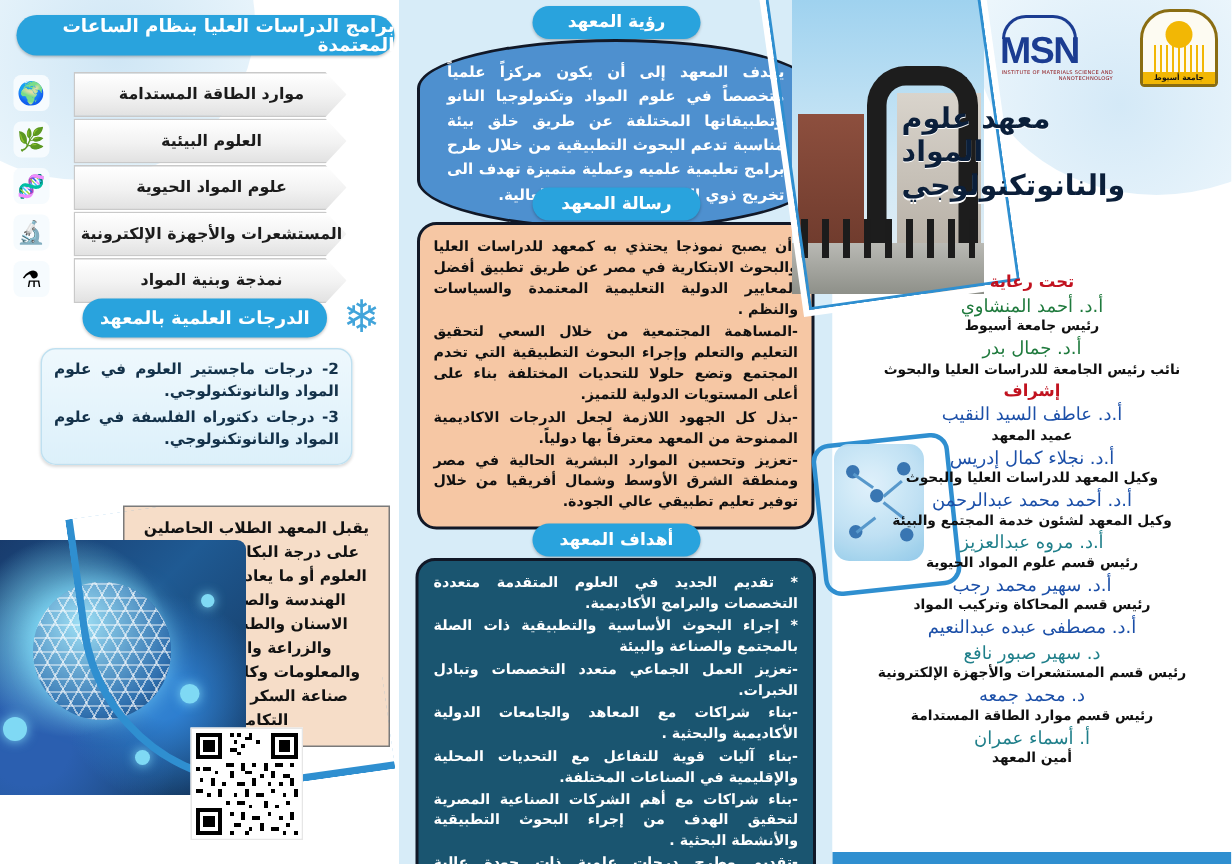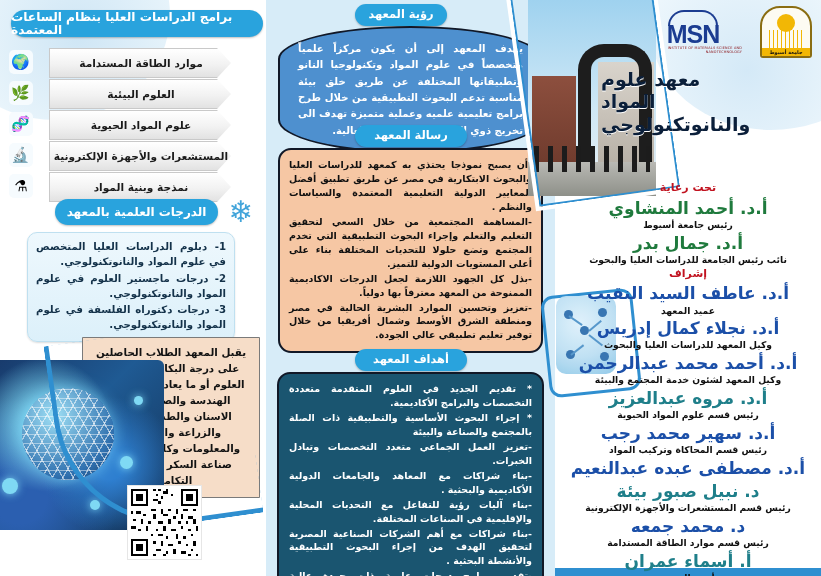--- a/index.html
+++ b/index.html
@@ -19,21 +19,21 @@
   
   .sweep{position:absolute;pointer-events:none;}
   .sweep-tl{left:-60px;top:-90px;width:230px;height:210px;border-radius:50%;
             background:radial-gradient(circle at 60% 60%,#cfe6f5 0%,#e8f4fb 55%,rgba(255,255,255,0) 72%);}
   .sweep-rt{right:-70px;top:-70px;width:240px;height:200px;border-radius:50%;
             background:radial-gradient(circle at 40% 70%,#d4e9f7 0%,#ecf6fc 55%,rgba(255,255,255,0) 73%);}
 
   
   .banner{
     background:#29a3dd;color:#ffffff;border-radius:14px;
-    text-align:left;font-weight:bold;
+    text-align:right;font-weight:bold;
     box-shadow:0 1px 2px rgba(0,0,0,.25);
     display:flex;align-items:center;justify-content:center;
     line-height:1.05;
   }
 
   
   .lc-banner{
     position:absolute;left:11px;top:10px;width:252px;height:27px;font-size:12.2px;
     border-radius:14px;
   }
@@ -178,21 +178,21 @@
   .asu-label{position:relative;font-size:5px;font-weight:bold;color:#111;background:#f2b705;width:100%;text-align:center;padding:1px 0;}
 
   .inst-title{
     position:absolute;right:10px;top:68px;width:210px;text-align:left;
     font-size:19px;font-weight:bold;color:#0b1f3a;line-height:1.18;
     text-shadow:0 1px 0 #ffffff;
   }
 
   .people{position:absolute;right:4px;top:180px;width:258px;text-align:center;}
   .p-head{font-size:11px;font-weight:bold;color:#c1121f;line-height:1.35;margin-top:1px;}
-  .p-name{font-size:17px;font-weight:bold;line-height:1.3;margin-top:1px;}
+  .p-name{font-size:12px;font-weight:normal;line-height:1.3;margin-top:1px;}
   .p-name.green{color:#1f7a3d;}
   .p-name.blue{color:#1b4fa8;}
   .p-name.teal{color:#1f7f8a;}
   .p-role{font-size:9.2px;font-weight:bold;color:#101010;line-height:1.28;}
 
   .mol-deco{
     position:absolute;left:556px;top:296px;width:60px;height:78px;
     border-radius:10px;overflow:hidden;opacity:.95;
     background:radial-gradient(circle at 40% 35%,#dff1fb 0%,#bcdff3 55%,#8cc7e8 100%);
   }
@@ -234,21 +234,20 @@
       <div class="prog-row">
         <div class="prog-icon">⚗</div>
         <div class="prog-chip">نمذجة وبنية المواد</div>
       </div>
     </div>
 
     <div class="banner lc-banner2">الدرجات العلمية بالمعهد</div>
     <div class="snowflake-deco">❄</div>
 
     <div class="degrees-box">
-      <p>1- دبلوم الدراسات العليا المتخصص في علوم المواد والنانوتكنولوجي.</p>
       <p>2- درجات ماجستير العلوم في علوم المواد والنانوتكنولوجي.</p>
       <p>3- درجات دكتوراه الفلسفة في علوم المواد والنانوتكنولوجي.</p>
     </div>
 
     <div class="admission-box">
       <p>يقبل المعهد الطلاب الحاصلين على درجة البكالوريوس في العلوم أو ما يعادلها من كليات الهندسة والصيدلة وطب الاسنان والطب البيطري والزراعة والحاسبات والمعلومات وكلية تكنولوجيا صناعة السكر والصناعات التكاملية</p>
     </div>
 
     <div class="nano-photo">
       <div class="ph-bg"></div>
@@ -334,21 +333,21 @@
           <rect x="10" y="27" width="1" height="1"></rect>
             <rect x="14" y="27" width="1" height="1"></rect>
             <rect x="24" y="27" width="1" height="1"></rect>
         </g>
       </svg>
     </div>
   </div>
 
   <div class="col-mid"></div>
 
-  <div class="banner mc-banner" style="left:355px;top:4px;width:92px;">رؤية المعهد</div>
+  <div class="banner mc-banner" style="left:355px;top:4px;width:112px;">رؤية المعهد</div>
 
   <div class="mc-box vision-box">
     <p>يهدف المعهد إلى أن يكون مركزاً علمياً متخصصاً في علوم المواد وتكنولوجيا النانو وتطبيقاتها المختلفة عن طريق خلق بيئة مناسبة تدعم البحوث التطبيقية من خلال طرح برامج تعليمية علميه وعملية متميزة تهدف الى تخريج ذوي المهارات والكفاءات العالية.</p>
   </div>
 
   <div class="banner mc-banner" style="left:355px;top:125px;width:112px;">رسالة المعهد</div>
 
   <div class="mc-box mission-box">
     <p>-أن يصبح نموذجا يحتذي به كمعهد للدراسات العليا والبحوث الابتكارية في مصر عن طريق تطبيق أفضل المعايير الدولية التعليمية المعتمدة والسياسات والنظم .</p>
     <p>-المساهمة المجتمعية من خلال السعي لتحقيق التعليم والتعلم وإجراء البحوث التطبيقية التي تخدم المجتمع وتضع حلولا للتحديات المختلفة بناء على أعلى المستويات الدولية للتميز.</p>
@@ -356,21 +355,21 @@
     <p>-تعزيز وتحسين الموارد البشرية الحالية في مصر ومنطقة الشرق الأوسط وشمال أفريقيا من خلال توفير تعليم تطبيقي عالي الجودة.</p>
   </div>
 
   <div class="banner mc-banner" style="left:355px;top:349px;width:112px;">أهداف المعهد</div>
 
   <div class="mc-box goals-box">
     <p>* تقديم الجديد في العلوم المتقدمة متعددة التخصصات والبرامج الأكاديمية.</p>
     <p>* إجراء البحوث الأساسية والتطبيقية ذات الصلة بالمجتمع والصناعة والبيئة</p>
     <p>-تعزيز العمل الجماعي متعدد التخصصات وتبادل الخبرات.</p>
     <p>-بناء شراكات مع المعاهد والجامعات الدولية الأكاديمية والبحثية .</p>
-    <p>-بناء آليات رؤية للتفاعل مع التحديات المحلية والإقليمية في الصناعات المختلفة.</p>
+    <p>-بناء آليات قوية للتفاعل مع التحديات المحلية والإقليمية في الصناعات المختلفة.</p>
     <p>-بناء شراكات مع أهم الشركات الصناعية المصرية لتحقيق الهدف من إجراء البحوث التطبيقية والأنشطة البحثية .</p>
     <p>-تقديم وطرح درجات علمية ذات جودة عالية وتنافسية عالمية.</p>
   </div>
 
   <div class="col-right">
     <div class="sweep sweep-rt"></div>
     <div class="edge-blue-b"></div>
   </div>
 
   <div class="campus-photo">
@@ -429,21 +428,21 @@
     <div class="p-role">عميد المعهد</div>
     <div class="p-name blue">أ.د. نجلاء كمال إدريس</div>
     <div class="p-role">وكيل المعهد للدراسات العليا والبحوث</div>
     <div class="p-name blue">أ.د. أحمد محمد عبدالرحمن</div>
     <div class="p-role">وكيل المعهد لشئون خدمة المجتمع والبيئة</div>
     <div class="p-name teal">أ.د. مروه عبدالعزيز</div>
     <div class="p-role">رئيس قسم علوم المواد الحيوية</div>
     <div class="p-name blue">أ.د. سهير محمد رجب</div>
     <div class="p-role">رئيس قسم المحاكاة وتركيب المواد</div>
     <div class="p-name blue">أ.د. مصطفى عبده عبدالنعيم</div>
-    <div class="p-name teal">د. نبيل صبور بيئة</div>
+    <div class="p-name teal">د. سهير صبور نافع</div>
     <div class="p-role">رئيس قسم المستشعرات والأجهزة الإلكترونية</div>
     <div class="p-name blue">د. محمد جمعه</div>
     <div class="p-role">رئيس قسم موارد الطاقة المستدامة</div>
     <div class="p-name teal">أ. أسماء عمران</div>
     <div class="p-role">أمين المعهد</div>
   </div>
 
 </div>
 
 </body></html>

